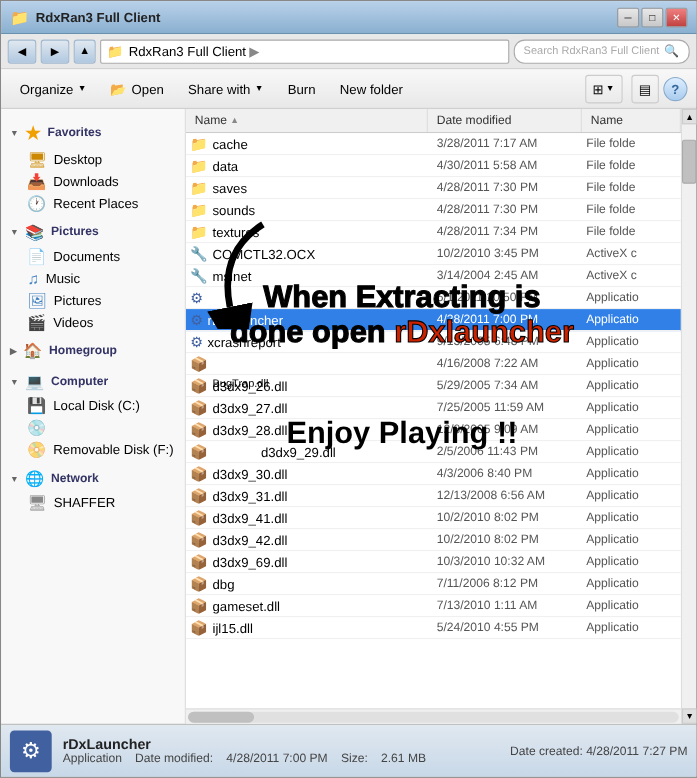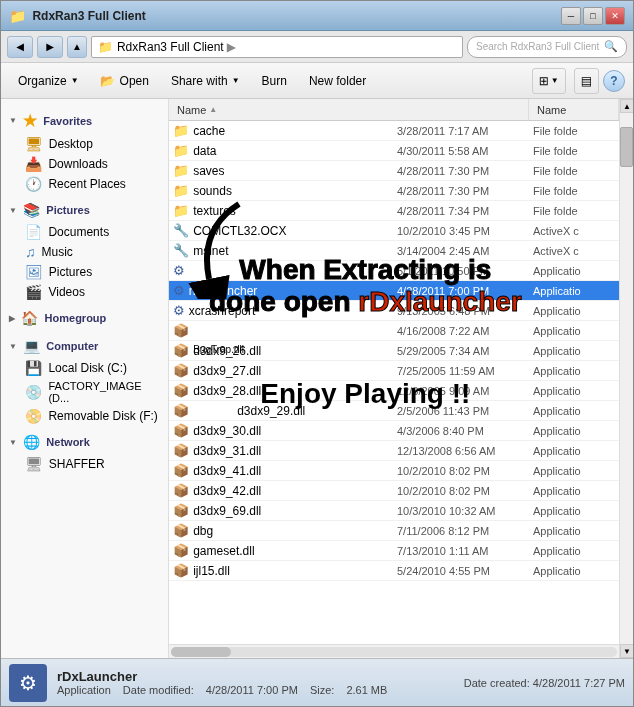--- a/index.html
+++ b/index.html
@@ -477,21 +477,20 @@
           <span class="tri">▼</span>
           <span class="comp-icon">💻</span>
           <span>Computer</span>
         </div>
         <div class="sidebar-item">
           <span class="folder-icon" style="color:#888;">💾</span>
           <span>Local Disk (C:)</span>
         </div>
         <div class="sidebar-item">
           <span class="folder-icon" style="color:#aaa;">💿</span>
-          <span style="font-size:11px;">FACTORY_IMAGE (D...</span>
         </div>
         <div class="sidebar-item">
           <span class="folder-icon" style="color:#888;">📀</span>
           <span>Removable Disk (F:)</span>
         </div>
       </div>
 
       <div class="sidebar-section">
         <div class="sidebar-header">
           <span class="tri">▼</span>
@@ -504,20 +503,23 @@
         </div>
       </div>
     </div>
 
     <div class="file-pane">
 
       <div class="col-header">
         <div class="col-h col-name">
           <span>Name</span>
           <span style="font-size:8px;color:#888;">▲</span>
+        </div>
+        <div class="col-h col-date">
+          <span>Date modified</span>
         </div>
         <div class="col-h col-type">
           <span>Name</span>
         </div>
       </div>
 
       <div class="overlay-arrow">
         <svg width="80" height="100" viewBox="0 0 80 100">
           <defs>
             <marker id="arrowhead" markerWidth="10" markerHeight="7" refX="0" refY="3.5" orient="auto">

